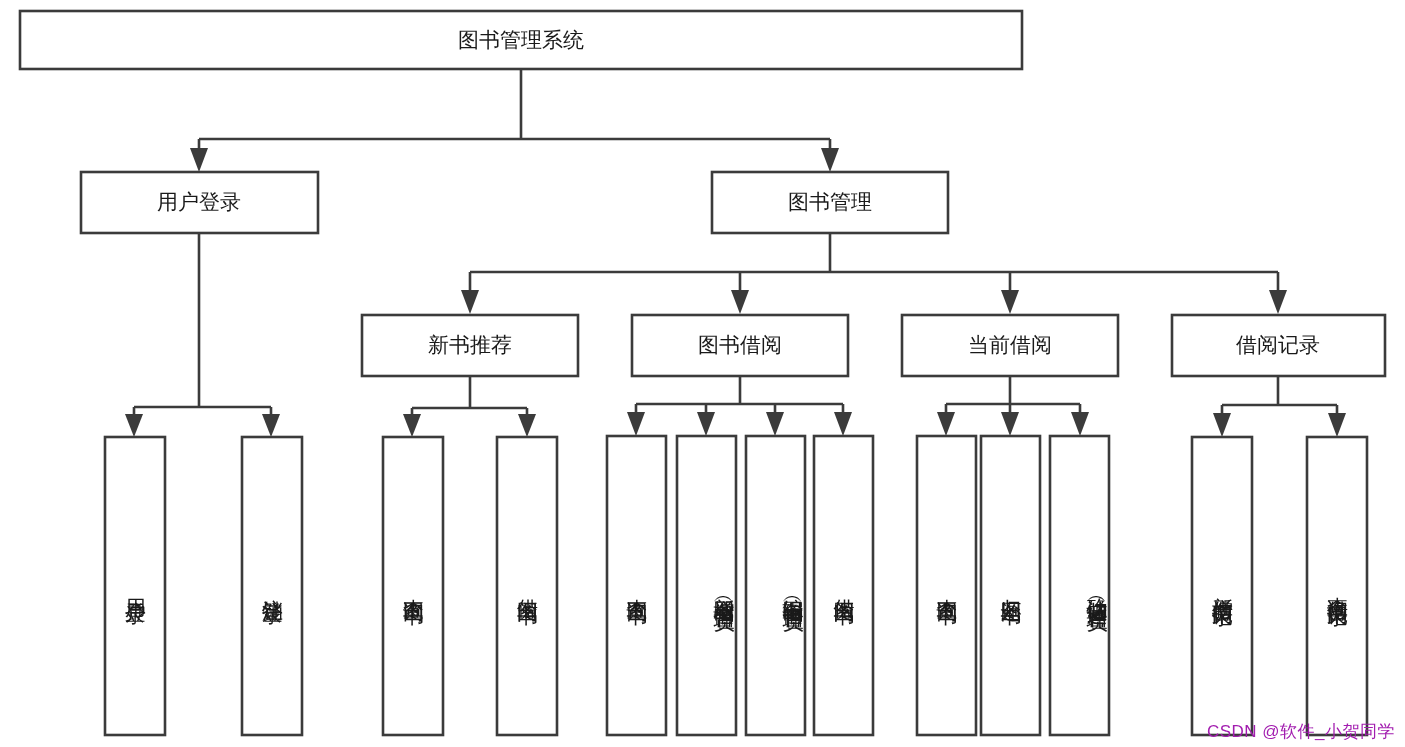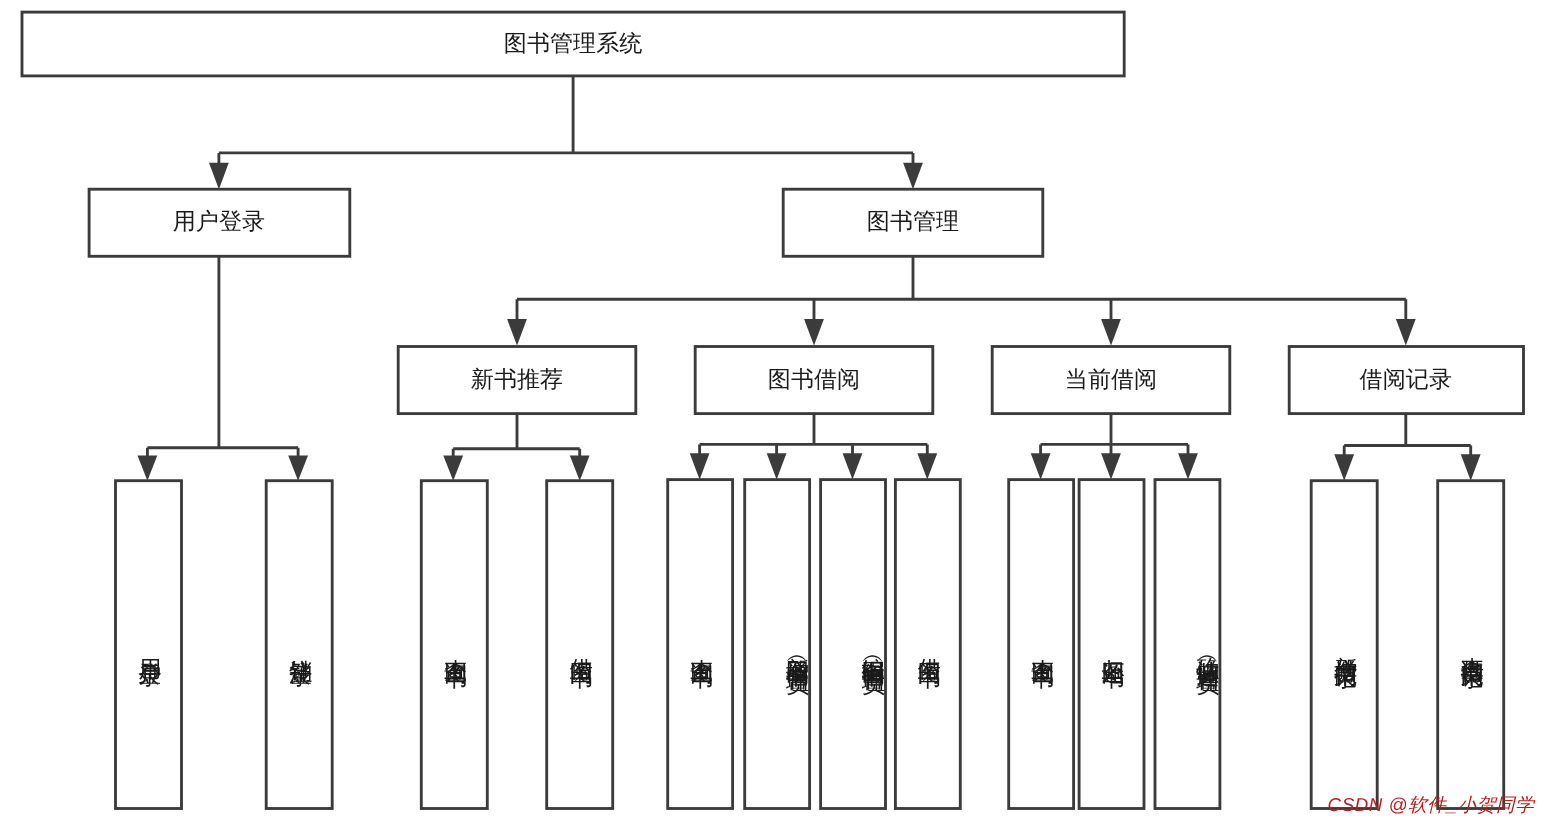--- a/index.html
+++ b/index.html
@@ -65,24 +65,23 @@
   }
   .node-label-v.centered {
     align-items: center;
   }
   #watermark {
     position: absolute;
     right: 10px;
     bottom: 4px;
     font-family: "Liberation Sans", "DejaVu Sans", sans-serif;
     font-size: 17px;
-    color: #b91c1c;
+    color: #a21caf;
     letter-spacing: 0.5px;
     white-space: nowrap;
-    font-style: italic;
   }
 </style>
 </head>
 <body>
 
 <div id="diagram-root">
 
   <svg class="diagram" viewBox="0 0 1405 747">
 
     <g>

